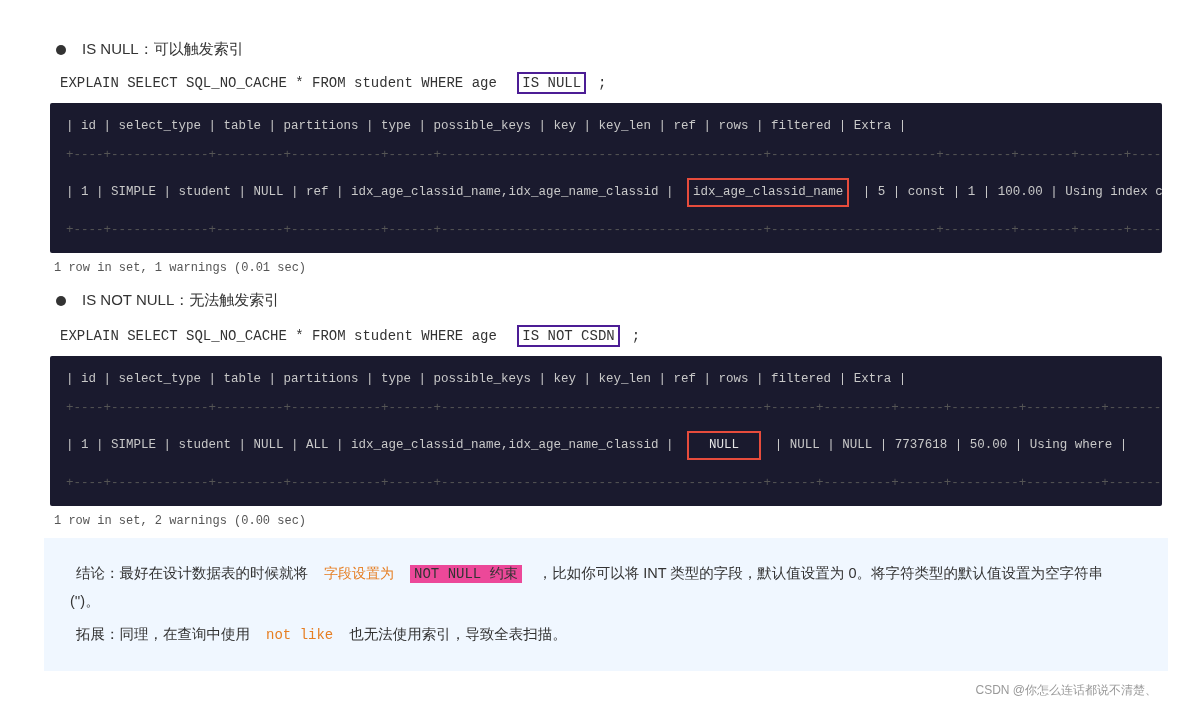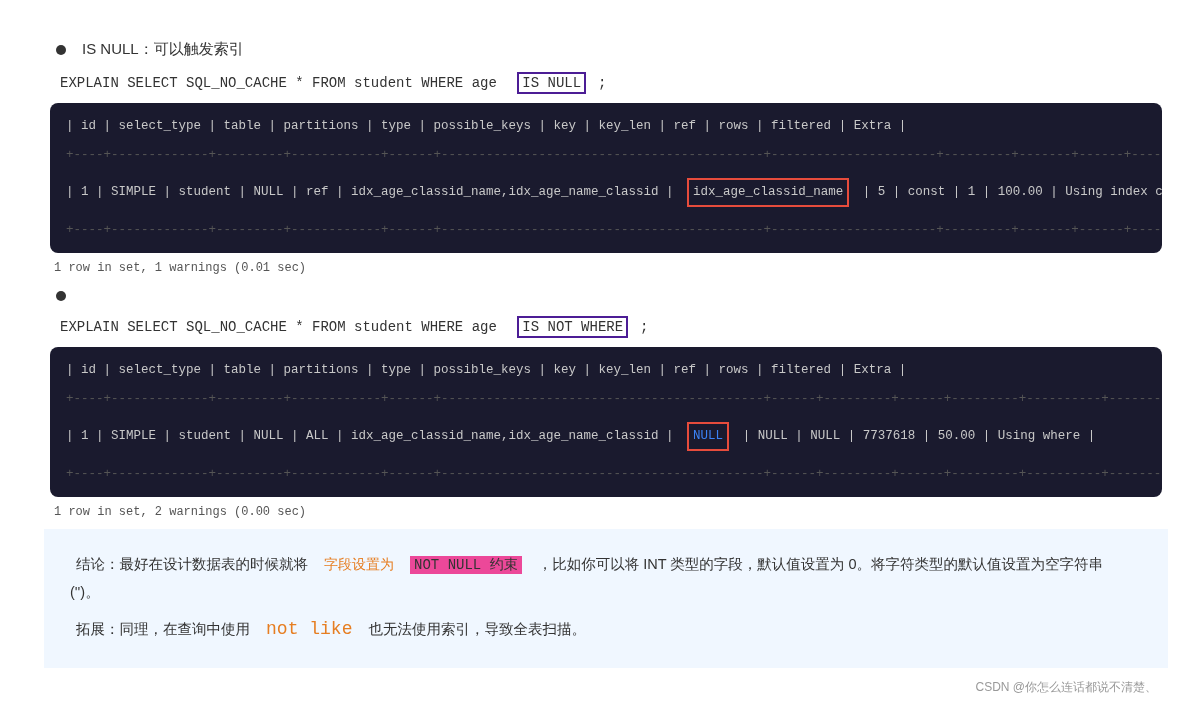--- a/index.html
+++ b/index.html
@@ -57,21 +57,21 @@
     }
 
     
     .dark-table-wrapper {
       background: #1a1a2e;
       color: #c8c8c8;
       font-family: "Courier New", Consolas, monospace;
       font-size: 12.5px;
       padding: 6px 10px 6px 10px;
       margin-bottom: 8px;
-      border-radius: 8px;
+      border-radius: 2px;
       overflow-x: auto;
       white-space: nowrap;
     }
 
     .dark-table-wrapper .table-row {
       line-height: 1.8;
       color: #c8c8c8;
     }
 
     .dark-table-wrapper .table-header {
@@ -85,22 +85,22 @@
     .key-highlight {
       border: 2px solid #e74c3c;
       padding: 1px 4px;
       color: #c8c8c8;
       background: transparent;
       display: inline-block;
     }
 
     .null-highlight {
       border: 2px solid #e74c3c;
-      padding: 1px 4px;
-      color: #3b82f6;
+      padding: 1px 20px;
+      color: #e5e5e5;
       background: transparent;
       display: inline-block;
     }
 
     .result-row {
       font-family: "Courier New", Consolas, monospace;
       font-size: 12px;
       color: #555;
       margin: 5px 0 10px 0;
       padding-left: 10px;
@@ -127,21 +127,21 @@
       font-family: "Courier New", Consolas, monospace;
       font-size: 14px;
       background: #ec4899;
       color: #333;
       padding: 1px 4px;
     }
 
     .conclusion-box .not-like-code {
       font-family: "Courier New", Consolas, monospace;
       color: #e67e22;
-      font-size: 18px;
+      font-size: 14px;
     }
 
     .csdn-footer {
       text-align: right;
       font-size: 12px;
       color: #999;
       padding-top: 5px;
       padding-right: 5px;
     }
 
@@ -173,24 +173,25 @@
       <div class="table-row">| 1  | SIMPLE      | student | NULL       | ref  | idx_age_classid_name,idx_age_name_classid | <span class="key-highlight">idx_age_classid_name</span> | 5       | const | 1    | 100.00   | Using index condition |</div>
       <div class="table-row separator-line">+----+-------------+---------+------------+------+-------------------------------------------+----------------------+---------+-------+------+----------+-----------------------+</div>
     </div>
 
     <div class="result-row">1 row in set, 1 warnings (0.01 sec)</div>
   </div>
 
   <div class="bullet-section">
     <div class="bullet-heading">
       <span class="bullet-dot"></span>
+      <span>IS NOT NULL：无法触发索引</span>
     </div>
 
     <div class="code-line">
-      <span>EXPLAIN SELECT SQL_NO_CACHE * FROM student WHERE age </span><span class="highlighted-keyword">IS NOT WHERE</span><span>;</span>
+      <span>EXPLAIN SELECT SQL_NO_CACHE * FROM student WHERE age </span><span class="highlighted-keyword">IS NOT CSDN</span><span>;</span>
     </div>
 
     <div class="dark-table-wrapper">
       <div class="table-row table-header">| id | select_type | table   | partitions | type | possible_keys                             | key  | key_len | ref  | rows    | filtered | Extra       |</div>
       <div class="table-row separator-line">+----+-------------+---------+------------+------+-------------------------------------------+------+---------+------+---------+----------+-------------+</div>
       <div class="table-row">| 1  | SIMPLE      | student | NULL       | ALL  | idx_age_classid_name,idx_age_name_classid | <span class="null-highlight">NULL</span> | NULL    | NULL | 7737618 | 50.00    | Using where |</div>
       <div class="table-row separator-line">+----+-------------+---------+------------+------+-------------------------------------------+------+---------+------+---------+----------+-------------+</div>
     </div>
 
     <div class="result-row">1 row in set, 2 warnings (0.00 sec)</div>

